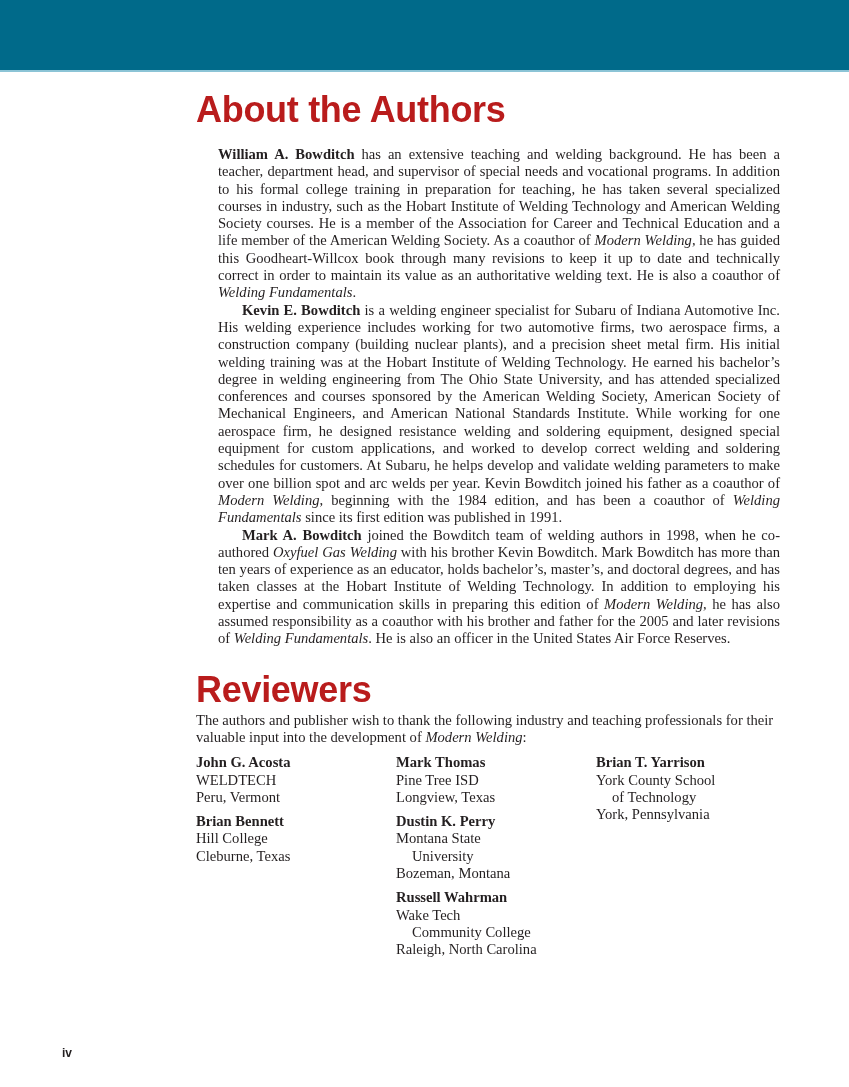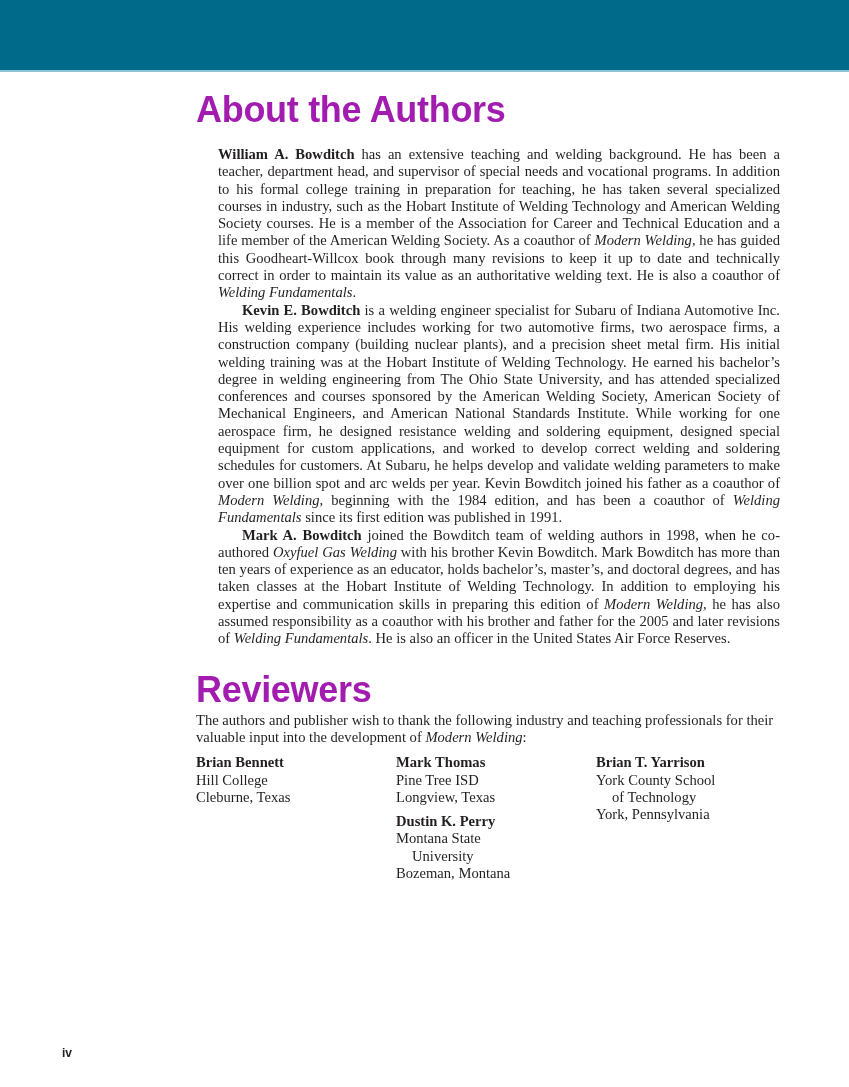--- a/index.html
+++ b/index.html
@@ -11,21 +11,21 @@
   .top-band {
     position: absolute; left: 0; top: 0; width: 849px; height: 70px;
     background: #006a8a;
     border-bottom: 2px solid #8cc4d6;
   }
   .content {
     position: absolute; left: 196px; top: 88px; width: 584px;
   }
   h1 {
     font-family: "Liberation Sans", "DejaVu Sans", sans-serif;
-    font-weight: bold; color: #a21caf;
+    font-weight: bold; color: #b91c1c;
     font-size: 36px; line-height: 44px; margin: 0; letter-spacing: -0.3px;
   }
   .bio-block { margin-top: 14px; margin-left: 22px; }
   p.para {
     font-family: "Liberation Serif", "DejaVu Serif", serif;
     font-size: 14.6px; line-height: 17.3px; margin: 0;
     text-align: justify; hyphens: manual;
   }
   p.para.indent { text-indent: 24px; }
   b { font-weight: bold; }
@@ -65,38 +65,49 @@
     <p class="para indent"><b>Mark A. Bowditch</b><span> joined the Bowditch team of welding authors in 1998, when he co­authored </span><i>Oxyfuel Gas Welding</i><span> with his brother Kevin Bowditch. Mark Bowditch has more than ten years of experience as an educator, holds bachelor’s, master’s, and doctoral degrees, and has taken classes at the Hobart Institute of Welding Technology. In addition to employing his expertise and communication skills in preparing this edition of </span><i>Modern Welding</i><span>, he has also assumed responsibility as a coauthor with his brother and father for the 2005 and later revisions of </span><i>Welding Fundamentals</i><span>. He is also an officer in the United States Air Force Reserves.</span></p>
   </div>
 
   <h1 class="reviewers">Reviewers</h1>
 
   <p class="para intro" style="text-align:left"><span>The authors and publisher wish to thank the following industry and teaching professionals for their valuable input into the development of </span><i>Modern Welding</i><span>:</span></p>
 
   <div class="columns">
     <div class="col">
       <div class="reviewer">
+        <div class="name">John G. Acosta</div>
+        <div class="line">WELDTECH</div>
+        <div class="line">Peru, Vermont</div>
+      </div>
+      <div class="reviewer">
         <div class="name">Brian Bennett</div>
         <div class="line">Hill College</div>
         <div class="line">Cleburne, Texas</div>
       </div>
     </div>
 
     <div class="col">
       <div class="reviewer">
         <div class="name">Mark Thomas</div>
         <div class="line">Pine Tree ISD</div>
         <div class="line">Longview, Texas</div>
       </div>
       <div class="reviewer">
         <div class="name">Dustin K. Perry</div>
         <div class="line">Montana State</div>
         <div class="line cont">University</div>
         <div class="line">Bozeman, Montana</div>
       </div>
+      <div class="reviewer">
+        <div class="name">Russell Wahrman</div>
+        <div class="line">Wake Tech</div>
+        <div class="line cont">Community College</div>
+        <div class="line">Raleigh, North Carolina</div>
+      </div>
     </div>
 
     <div class="col">
       <div class="reviewer">
         <div class="name">Brian T. Yarrison</div>
         <div class="line">York County School</div>
         <div class="line cont">of Technology</div>
         <div class="line">York, Pennsylvania</div>
       </div>
     </div>

